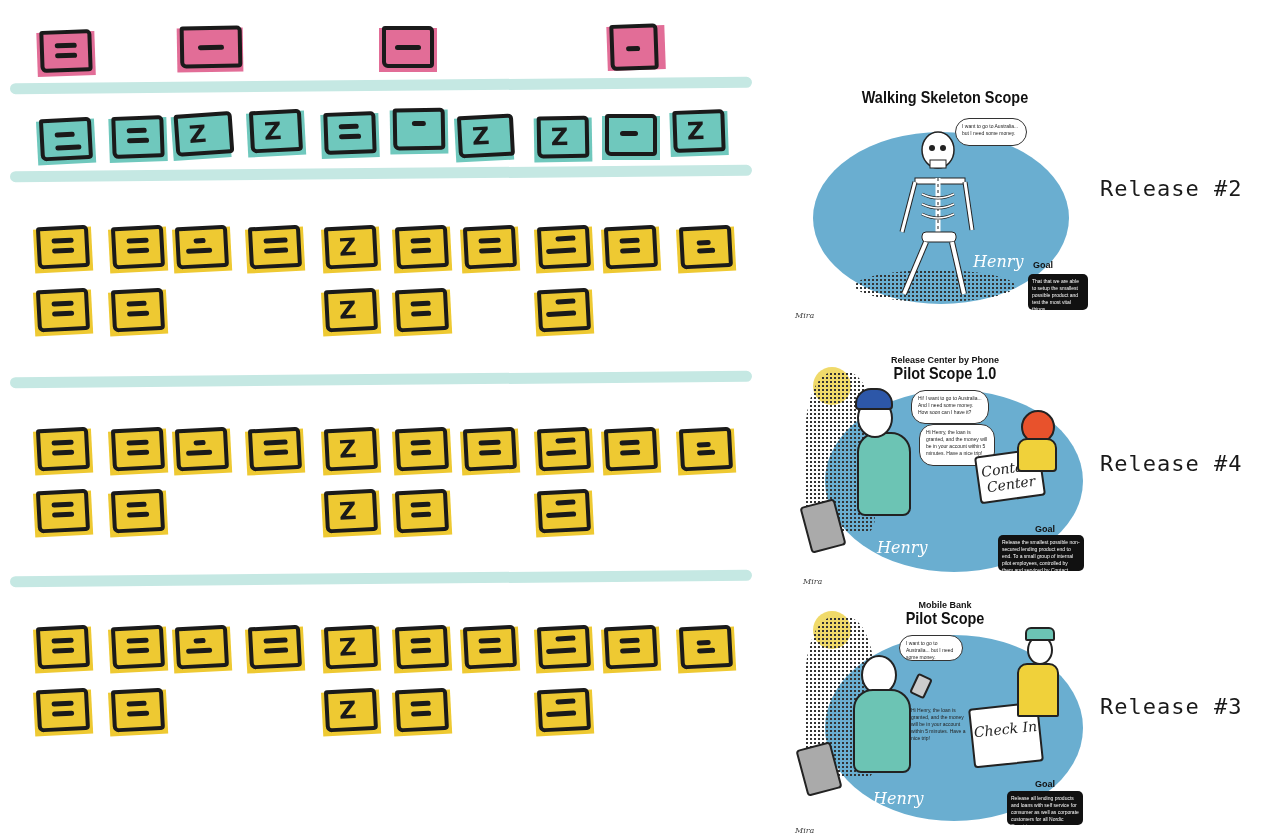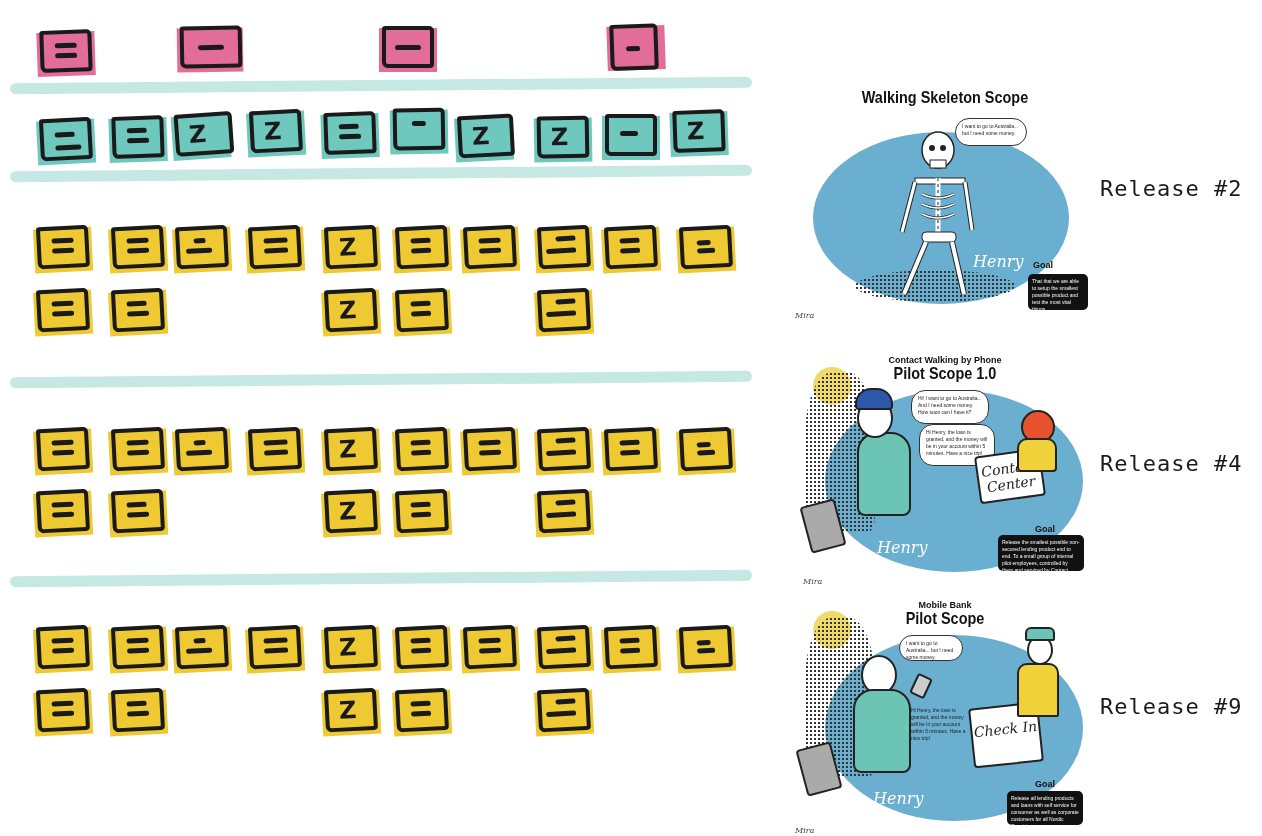--- a/index.html
+++ b/index.html
@@ -420,21 +420,21 @@
       <line x1="62" y1="120" x2="74" y2="172" stroke="#fff" stroke-width="4"></line>
   </svg>
   <div class="bubble" style="left:160px;top:36px;width:72px;height:28px;">I want to go to Australia... but I need some money.</div>
   <div class="name" style="left:178px;top:170px;">Henry</div>
   <div class="goal-title" style="left:238px;top:178px;">Goal</div>
   <div class="goal-box" style="left:233px;top:192px;width:60px;height:36px;">That that we are able to setup the smallest possible product and test the most vital things.</div>
   <div class="sig" style="left:0;top:220px;">Mira</div>
 </div>
 
 <div class="illus" style="top:352px;">
-  <div class="title-sm" style="top:3px;">Contact Walking by Phone</div>
+  <div class="title-sm" style="top:3px;">Release Center by Phone</div>
   <div class="title" style="top:12px;">Pilot Scope 1.0</div>
   <div class="sun" style="left:18px;top:15px;width:38px;height:38px;"></div>
   <div class="blob" style="left:30px;top:38px;width:258px;height:182px;"></div>
   <div class="dots" style="left:10px;top:20px;width:70px;height:160px;border-radius:40% 40% 10% 10%;"></div>
   <div class="fig" style="left:62px;top:80px;width:50px;height:80px;background:#6cc4b4;border-radius:20px 20px 8px 8px;"></div>
   <div style="position:absolute;left:62px;top:46px;width:32px;height:36px;background:#fff;border:2px solid #222;border-radius:50%;"></div>
   <div style="position:absolute;left:60px;top:36px;width:34px;height:18px;background:#2d57a8;border:2px solid #222;border-radius:16px 16px 4px 4px;"></div>
   <div style="position:absolute;left:10px;top:150px;width:32px;height:44px;background:#aaa;border:2px solid #222;border-radius:4px;transform:rotate(-15deg);"></div>
   <div class="bubble" style="left:116px;top:38px;width:78px;height:34px;">Hi! I want to go to Australia... And I need some money. How soon can I have it?</div>
   <div class="bubble" style="left:124px;top:72px;width:76px;height:42px;">Hi Henry, the loan is granted, and the money will be in your account within 5 minutes. Have a nice trip!</div>
@@ -464,13 +464,13 @@
   <div style="position:absolute;left:230px;top:30px;width:26px;height:10px;background:#6cc4b4;border:2px solid #222;border-radius:6px 6px 2px 2px;"></div>
   <div style="position:absolute;left:222px;top:66px;width:38px;height:50px;background:#f0d13a;border:2px solid #222;border-radius:10px 10px 2px 2px;"></div>
   <div class="name" style="left:78px;top:192px;">Henry</div>
   <div class="goal-title" style="left:240px;top:182px;">Goal</div>
   <div class="goal-box" style="left:212px;top:194px;width:76px;height:34px;">Release all lending products and loans with self service for consumer as well as corporate customers for all Nordic Countries.</div>
   <div class="sig" style="left:0px;top:220px;">Mira</div>
 </div>
 
 <div class="release-label" style="top:176px;">Release #2</div>
 <div class="release-label" style="top:451px;">Release #4</div>
-<div class="release-label" style="top:694px;">Release #9</div>
+<div class="release-label" style="top:694px;">Release #3</div>
 
 </body></html>

